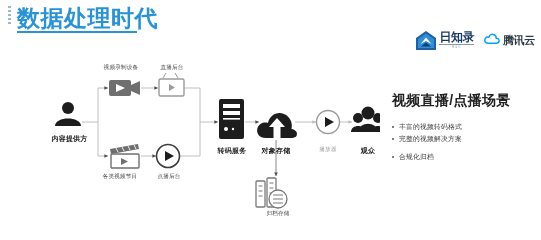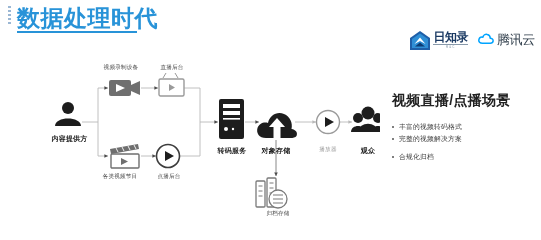--- a/index.html
+++ b/index.html
@@ -31,21 +31,21 @@
   }
   
   .logos{position:absolute;right:6px;top:5px;height:22px;display:flex;align-items:center;gap:10px;margin-top:24px;}
   .logo-a{display:flex;align-items:center;gap:3px;}
   .logo-a-mark{width:20px;height:19px;position:relative;}
   .logo-a-text{display:flex;flex-direction:column;align-items:center;line-height:1;}
   .logo-a-cn{font-size:12px;font-weight:bold;color:#1b3a63;letter-spacing:-0.5px;}
   .logo-a-sub{font-size:3px;color:#8899aa;letter-spacing:1px;margin-top:1px;
     border-top:1px solid #8899aa;padding-top:1px;width:100%;text-align:center;}
   .logo-b{display:flex;align-items:center;gap:3px;}
-  .logo-b-text{font-size:13px;font-weight:normal;color:#2d3b48;letter-spacing:-0.3px;}
+  .logo-b-text{font-size:11px;font-weight:bold;color:#2d3b48;letter-spacing:-0.3px;}
   
   .diagram{position:absolute;left:0;top:36px;width:380px;height:204px;}
   .node-label{
     position:absolute;font-size:5.6px;color:#4a4a4a;white-space:nowrap;
     text-align:center;letter-spacing:0.2px;
   }
   .node-label.big{font-size:7px;color:#1d1d1d;font-weight:bold;}
   .node-label.grey{color:#9a9a9a;}
   .svgwrap{position:absolute;left:0;top:0;}
   

